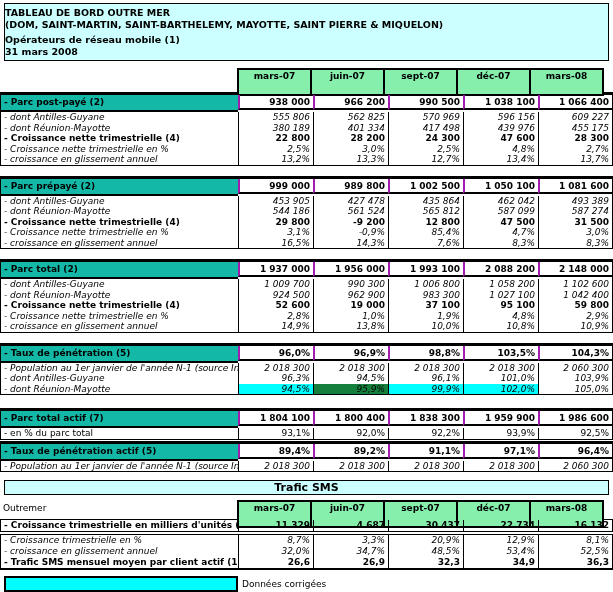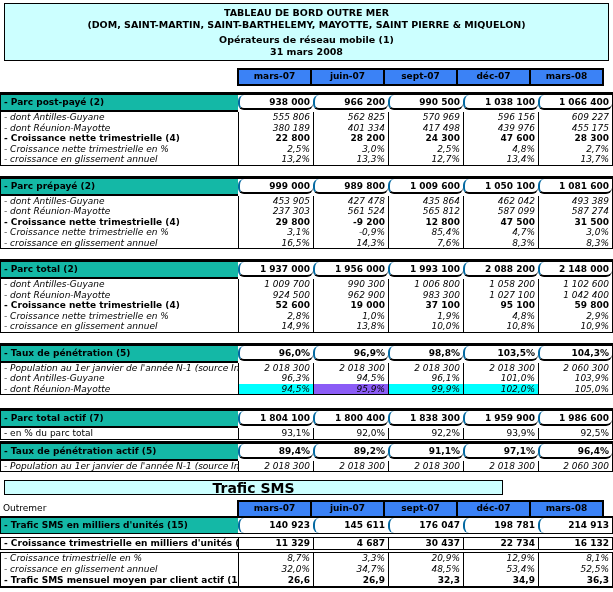--- a/index.html
+++ b/index.html
@@ -3,51 +3,51 @@
 <meta charset="utf-8">
 <style>
   html,body{margin:0;padding:0;}
   body{
     width:613px;height:592px;overflow:hidden;background:#ffffff;
     font-family:"DejaVu Sans","Liberation Sans",sans-serif;color:#000;
     position:relative;
   }
   .banner{
     margin:3px 4px 0 4px;width:605px;box-sizing:border-box;
-    border:1px solid #000;background:#ccffff;text-align:center;padding:3px 0 2px 0;
+    border:1px solid #000;background:#ccffff;padding:3px 0 2px 0;
   }
   .banner .b-line{font-weight:bold;font-size:9.5px;line-height:12px;}
   .banner .b-line3{margin-top:3px;}
   .colheaders{display:flex;margin-left:237px;margin-top:7px;height:16px;}
   .chbox{
-    width:75px;box-sizing:border-box;border:2px solid #000;background:#3b82f6;
-    font-weight:bold;font-size:9px;line-height:12px;text-align:center;height:18px;
+    width:75px;box-sizing:border-box;border:2px solid #000;background:#86efac;
+    font-weight:bold;font-size:9px;line-height:12px;text-align:center;height:28px;
   }
   .chbox + .chbox{margin-left:-2px;}
   .section{
     width:613px;box-sizing:border-box;background:#fff;
     border:1px solid #000;border-top:3px solid #000;
   }
   .row{display:grid;grid-template-columns:237px 75px 75px 75px 75px 74px;}
   .row .lbl{padding-left:3px;text-align:left;white-space:nowrap;overflow:hidden;}
   .row .val{text-align:right;padding-right:3px;box-sizing:border-box;}
   .hr div{height:15px;line-height:15px;border-bottom:2px solid #000;font-weight:bold;font-size:9px;}
   .hr .lbl{background:#14b8a6;}
-  .hr .val{border-left:2px solid #0369a1;border-radius:6px;}
+  .hr .val{border-left:2px solid #a21caf;}
   .sr div{height:10.5px;line-height:10.5px;font-size:9px;}
   .sr .val{border-left:1px solid #000;}
   .row.bold div{font-weight:bold;}
   .row.italic div{font-style:italic;}
   .solo .hr div{border-bottom:none;}
   .box-light{border:1px solid #000;}
   .box-light.bb2{border-bottom:2px solid #000;}
   .box-light .sr div{height:11px;line-height:11px;}
   .sms-banner{
-    margin:8px 20px 0 4px;width:499px;box-sizing:border-box;border:1px solid #000;
-    background:#ccffff;text-align:center;font-weight:bold;font-size:14px;
+    margin:8px 20px 0 4px;width:605px;box-sizing:border-box;border:1px solid #000;
+    background:#ccffff;text-align:center;font-weight:bold;font-size:11px;
     height:15px;line-height:14px;
   }
   .outremer-row{display:flex;margin-top:5px;height:16px;}
   .outremer-row .region{
     width:237px;box-sizing:border-box;padding-left:3px;font-weight:normal;
     font-size:9px;line-height:16px;
   }
   .m10{margin-top:10px;} .m8{margin-top:8px;} .m7{margin-top:13px;}
   .m1{margin-top:1px;} .m0{margin-top:0;} .m3{margin-top:3px;} .m2{margin-top:2px;}
   .legend{margin:6px 0 0 4px;display:flex;align-items:center;}
@@ -123,35 +123,35 @@
         <div class="val">12,7%</div>
         <div class="val">13,4%</div>
         <div class="val">13,7%</div>
       </div>
     </div>
     <div class="section m10">
       <div class="row hr">
         <div class="lbl">- Parc prépayé (2)</div>
         <div class="val">999 000</div>
         <div class="val">989 800</div>
-        <div class="val">1 009 600</div>
+        <div class="val">1 002 500</div>
         <div class="val">1 050 100</div>
         <div class="val">1 081 600</div>
       </div>
       <div class="row sr italic">
         <div class="lbl">- dont Antilles-Guyane</div>
         <div class="val">453 905</div>
         <div class="val">427 478</div>
         <div class="val">435 864</div>
         <div class="val">462 042</div>
         <div class="val">493 389</div>
       </div>
       <div class="row sr italic">
         <div class="lbl">- dont Réunion-Mayotte</div>
-        <div class="val">237 303</div>
+        <div class="val">544 186</div>
         <div class="val">561 524</div>
         <div class="val">565 812</div>
         <div class="val">587 099</div>
         <div class="val">587 274</div>
       </div>
       <div class="row sr bold">
         <div class="lbl">- Croissance nette trimestrielle (4)</div>
         <div class="val">29 800</div>
         <div class="val">-9 200</div>
         <div class="val">12 800</div>
@@ -246,21 +246,21 @@
         <div class="lbl">- dont Antilles-Guyane</div>
         <div class="val">96,3%</div>
         <div class="val">94,5%</div>
         <div class="val">96,1%</div>
         <div class="val">101,0%</div>
         <div class="val">103,9%</div>
       </div>
       <div class="row sr italic">
         <div class="lbl">- dont Réunion-Mayotte</div>
         <div class="val" style="background: rgb(0, 255, 255);">94,5%</div>
-        <div class="val" style="background: #8b5cf6;">95,9%</div>
+        <div class="val" style="background: #15803d;">95,9%</div>
         <div class="val" style="background: rgb(0, 255, 255);">99,9%</div>
         <div class="val" style="background: rgb(0, 255, 255);">102,0%</div>
         <div class="val">105,0%</div>
       </div>
     </div>
     <div class="section m7">
       <div class="row hr">
         <div class="lbl">- Parc total actif (7)</div>
         <div class="val">1 804 100</div>
         <div class="val">1 800 400</div>
@@ -304,30 +304,20 @@
   <div class="colheaders" id="sms-colheaders" style="margin:0;">
       <div class="chbox">mars-07</div>
       <div class="chbox">juin-07</div>
       <div class="chbox">sept-07</div>
       <div class="chbox">déc-07</div>
       <div class="chbox">mars-08</div>
     </div>
 </div>
 
 <div id="sms-sections">
-    <div class="section solo m0" style="border-top-width: 2px;">
-      <div class="row hr">
-        <div class="lbl">- Trafic SMS en milliers d'unités (15)</div>
-        <div class="val">140 923</div>
-        <div class="val">145 611</div>
-        <div class="val">176 047</div>
-        <div class="val">198 781</div>
-        <div class="val">214 913</div>
-      </div>
-    </div>
     <div class="section box-light m3" style="border-top-width: 1px;">
       <div class="row sr bold">
         <div class="lbl">- Croissance trimestrielle en milliers d'unités (4)</div>
         <div class="val">11 329</div>
         <div class="val">4 687</div>
         <div class="val">30 437</div>
         <div class="val">22 734</div>
         <div class="val">16 132</div>
       </div>
     </div>

